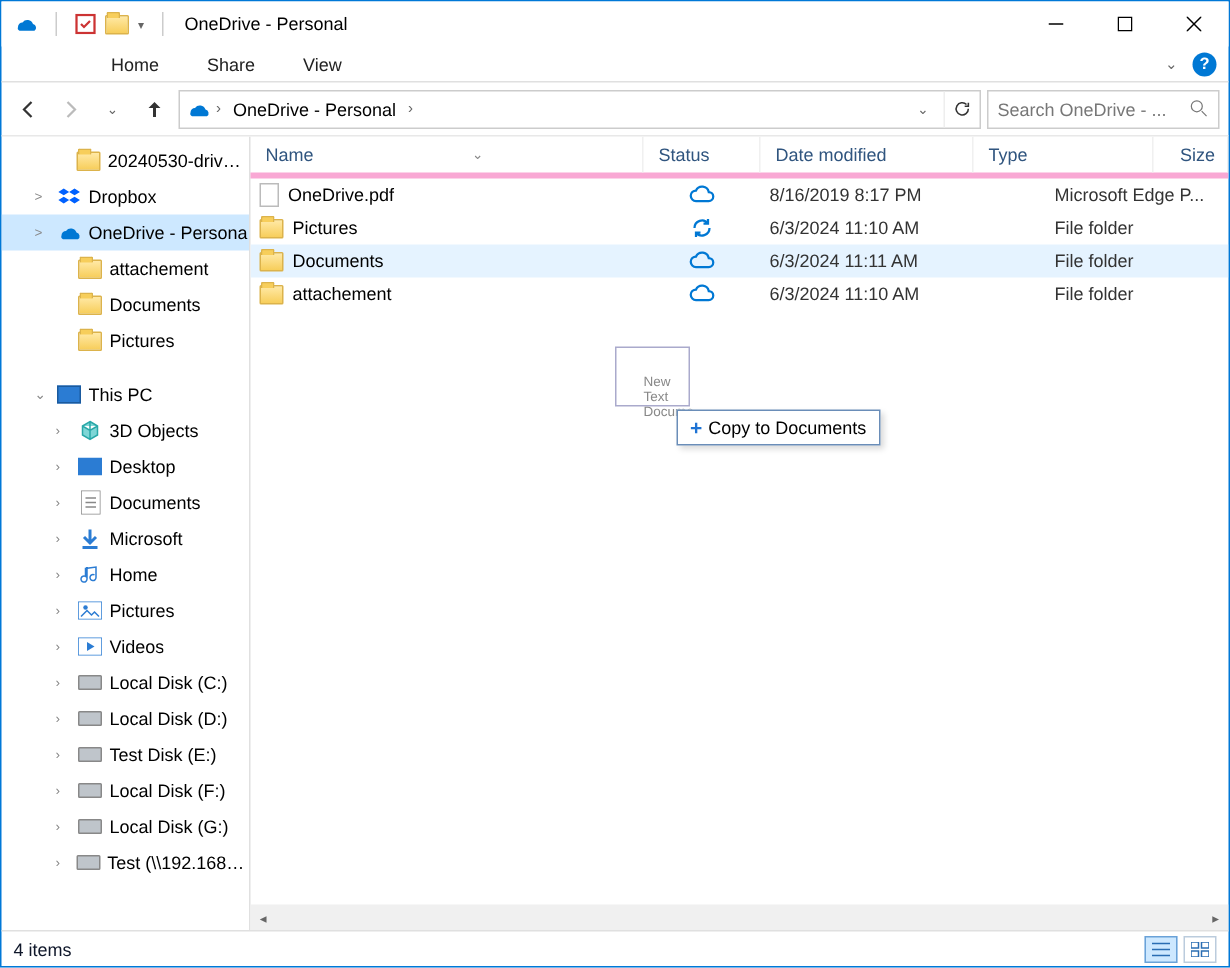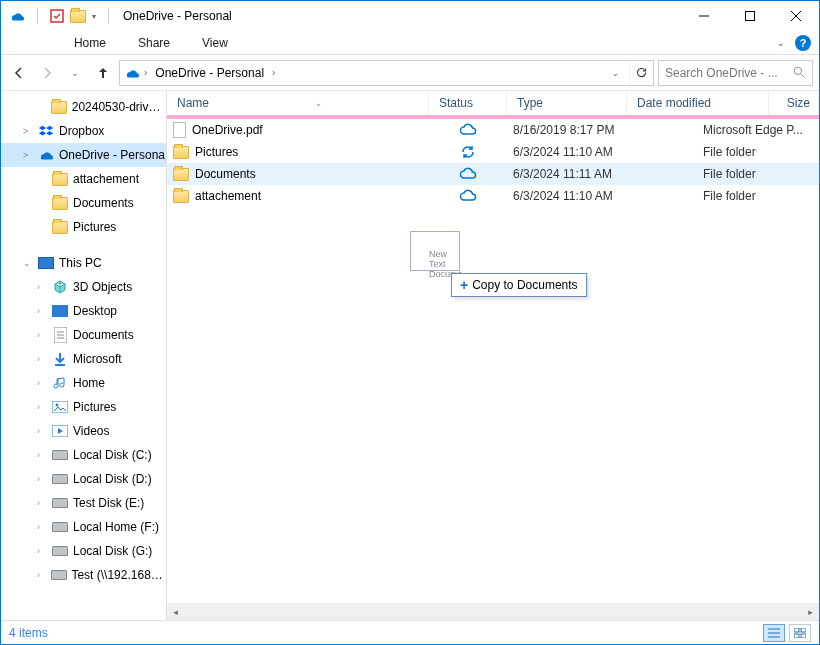--- a/index.html
+++ b/index.html
@@ -43,21 +43,21 @@
 .filerow .c-name { width: 262px; display: flex; align-items: center; padding-left: 6px; gap: 6px; }
 .filerow .c-status { width: 78px; display: flex; justify-content: center; color: #0078d4; }
 .filerow .c-date { width: 142px; padding-left: 6px; color: #333; }
 .filerow .c-type { width: 120px; padding-left: 6px; color: #333; white-space: nowrap; overflow: hidden; text-overflow: ellipsis; margin-left: 48px; }
 .folder-ico { width: 16px; height: 13px; background: linear-gradient(#ffe9a6, #f7ce5b); border: 1px solid #dcb34b; border-radius: 1px; position: relative; }
 .folder-ico::before { content:""; position:absolute; top:-3px; left:0; width:7px; height:3px; background:#f7ce5b; border:1px solid #dcb34b; border-bottom:none; border-radius:1px 1px 0 0; }
 .file-ico { width: 13px; height: 16px; background:#fff; border:1px solid #bbb; position:relative; }
 .drag-ghost { position:absolute; left:243px; top:140px; width:50px; height:40px; background:rgba(255,255,255,0.6); border:1px solid #aac; font-size:9px; color:#888; padding:18px; text-align:right; line-height:1.1; }
 .drag-tooltip { position:absolute; left:284px; top:182px; background:#fff; border:1px solid #6a8db8; padding:3px 8px; font-size:12px; display:flex; align-items:center; gap:4px; box-shadow:2px 2px 4px rgba(0,0,0,0.15); }
 .drag-tooltip .plus { color:#1e73d4; font-weight:bold; font-size:14px; }
-.statusbar { height: 24px; border-top: 1px solid #e0e0e0; display:flex; align-items:center; padding:0 8px; color:#3b82f6; }
+.statusbar { height: 24px; border-top: 1px solid #e0e0e0; display:flex; align-items:center; padding:0 8px; color:#0f172a; }
 .statusbar .viewbtns { margin-left:auto; display:flex; gap:4px; }
 .viewbtn { width:22px; height:18px; border:1px solid #bcd; display:flex; align-items:center; justify-content:center; }
 .viewbtn.active { background:#cde8ff; border-color:#6aa2d8; }
 .hscroll { height: 17px; background:#f0f0f0; display:flex; align-items:center; }
 .hscroll .track { flex:1; height:17px; position:relative; }
 .hscroll .arrow { width:17px; height:17px; display:flex; align-items:center; justify-content:center; color:#666; font-size:9px; }
 .pc-ico { width:16px; height:12px; background:#2b7cd3; border:1px solid #1a5a9e; }
 .drive-ico { width:16px; height:10px; background:#bfc5cb; border:1px solid #888; border-radius:1px; position:relative; }
 .help { width:16px;height:16px;border-radius:50%;background:#0078d4;color:#fff;display:flex;align-items:center;justify-content:center;font-size:11px;font-weight:bold; }
 svg { display:block; }
@@ -312,21 +312,21 @@
             <span class="icon">
               <div class="drive-ico"></div>
             </span>
             <span class="label">Test Disk (E:)</span>
           </div>
           <div class="navitem indent2">
             <span class="exp">›</span>
             <span class="icon">
               <div class="drive-ico"></div>
             </span>
-            <span class="label">Local Home (F:)</span>
+            <span class="label">Local Disk (F:)</span>
           </div>
           <div class="navitem indent2">
             <span class="exp">›</span>
             <span class="icon">
               <div class="drive-ico"></div>
             </span>
             <span class="label">Local Disk (G:)</span>
           </div>
           <div class="navitem indent2">
             <span class="exp">›</span>
@@ -338,22 +338,22 @@
         </div>
     </div>
 
     <div class="content">
       <div class="cols">
         <div class="colh" style="width:262px">
             <span>Name</span>
             <span style="margin:0 auto;color:#888;font-size:9px">⌄</span>
           </div>
         <div class="colh" style="width:78px">Status</div>
+        <div class="colh" style="width:142px">Date modified</div>
         <div class="colh" style="width:120px">Type</div>
-        <div class="colh" style="width:142px">Date modified</div>
         <div class="colh" style="flex:1;justify-content:flex-end;padding-right:8px">Size</div>
       </div>
       <div class="files" id="files">
           <div class="filerow">
             <div class="c-name">
               <span>
                 <div class="file-ico"></div>
               </span>
               <span>OneDrive.pdf</span>
             </div>

